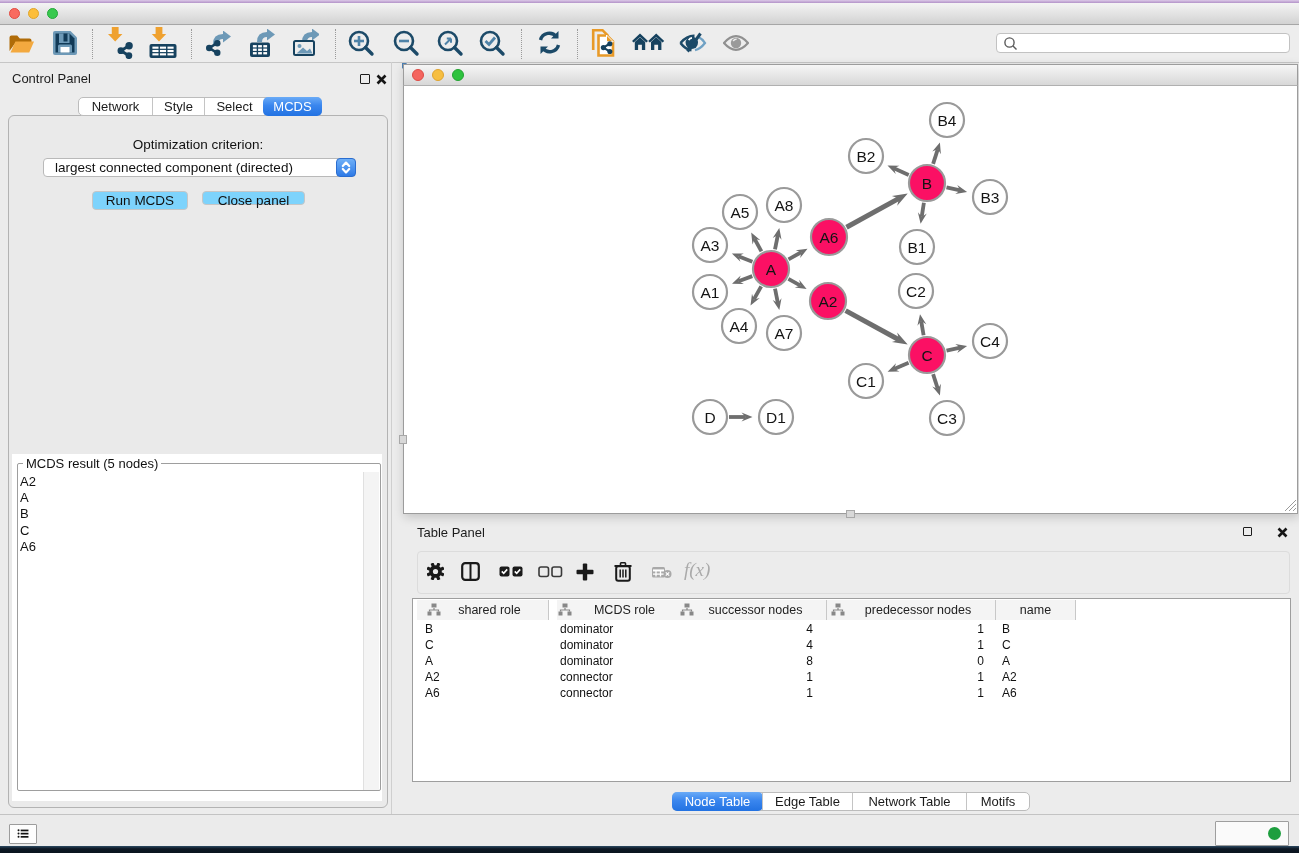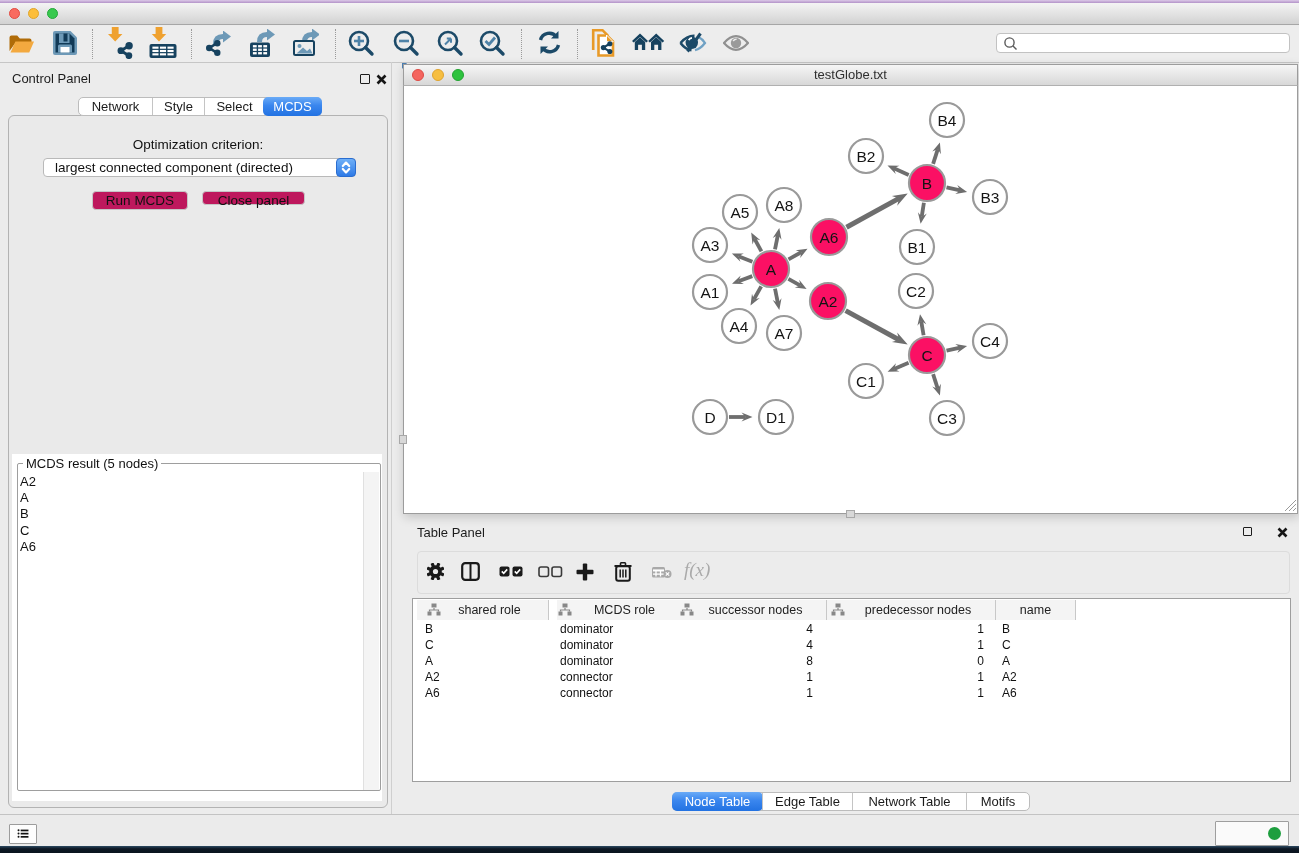--- a/index.html
+++ b/index.html
@@ -21,21 +21,21 @@
 #cp-body{left:8px;top:115px;width:380px;height:693px;background:#eaeaea;border:1px solid #b3b3b3;border-radius:6px;}
 .tabrow{display:flex;background:#fff;border:1px solid #bcbcbc;border-radius:5px;height:19px;}
 .tab{font-size:13px;color:#1a1a1a;text-align:center;line-height:18px;border-left:1px solid #c4c4c4;}
 .tab:first-child{border-left:none;}
 .tabsel{background:linear-gradient(#6aabf7,#3a86ee 45%,#2272e2);color:#fff;border-radius:5px;margin:-1px;border:none;line-height:20px;}
 #cp-tabs{left:78px;top:97px;width:244px;}
 #opt-label{left:8px;top:137px;width:380px;text-align:center;font-size:13.5px;color:#111;}
 #combo{left:43px;top:158px;width:313px;height:19px;background:#fff;border:1px solid #b9b9b9;border-radius:4px;}
 #combo-text{left:55px;top:160px;font-size:13.5px;color:#111;}
 #combo-btn{left:336px;top:158px;width:20px;height:19px;border-radius:4px;background:linear-gradient(#6fb0f8,#2e7ae6);border:1px solid #2a6dd0;}
-.btn{background:#be185d;border:1px solid #c6c6c6;border-radius:4px;font-size:13.5px;color:#111;text-align:center;}
+.btn{background:#7dd3fc;border:1px solid #c6c6c6;border-radius:4px;font-size:13.5px;color:#111;text-align:center;}
 #btn-run{left:92px;top:191px;width:96px;height:19px;line-height:17px;}
 #btn-close{left:202px;top:191px;width:103px;height:14px;line-height:17px;}
 #cp-white{left:12px;top:454px;width:370px;height:347px;background:#fff;}
 #groupbox{left:17px;top:463px;width:364px;height:328px;border:1px solid #9e9e9e;border-radius:2px;}
 #grouplabel{left:23px;top:456px;background:#fff;padding:0 3px;font-size:13px;color:#111;}
 #mcds-list{left:20px;top:474px;font-size:13px;color:#111;line-height:16.2px;}
 #cp-scroll{left:363px;top:472px;width:16px;height:318px;background:#f4f4f4;border-left:1px solid #e0e0e0;}
 
 #vdivider{left:391px;top:62px;width:1px;height:752px;background:#cfcfcf;}
 
@@ -237,21 +237,20 @@
   <div class="abs" id="grouplabel">MCDS result (5 nodes)</div>
   <div class="abs" id="mcds-list">A2<br>A<br>B<br>C<br>A6</div>
 
   <div class="abs" id="vdivider"></div>
 
   <div class="abs" id="nw"></div>
     <svg class="abs" style="left:402px;top:63px;" width="6" height="6">
       <path d="M0 6 L0 0 L5 0 Z" fill="#4a7db0"></path>
     </svg>
   <div class="abs" id="nw-titlebar"></div>
-  <div class="abs" id="nw-title">testGlobe.txt</div>
   <div class="abs tl" style="left:412px;top:69px;width:12px;height:12px;background:#f4655f;border:1px solid #dd4b45;"></div>
   <div class="abs tl" style="left:432px;top:69px;width:12px;height:12px;background:#f6be40;border:1px solid #dfa32e;"></div>
   <div class="abs tl" style="left:452px;top:69px;width:12px;height:12px;background:#2ec23e;border:1px solid #23a332;"></div>
   <svg class="abs" style="left:1284px;top:499px;" width="13" height="13">
       <path d="M12 1 L1 12 M12 5 L5 12 M12 9 L9 12" stroke="#9a9a9a" stroke-width="1" fill="none"></path>
     </svg>
   <div class="abs" style="left:399px;top:435px;width:8px;height:9px;background:#d8d8d8;border:1px solid #a8a8a8;"></div>
   <div class="abs" style="left:846px;top:510px;width:9px;height:8px;background:#d8d8d8;border:1px solid #a8a8a8;"></div>
   <svg width="894" height="427" style="position:absolute;left:404px;top:86px;">
       <line x1="357.4" y1="165.4" x2="350.6" y2="152.8" stroke="#6e6e6e" stroke-width="3.8"></line>

